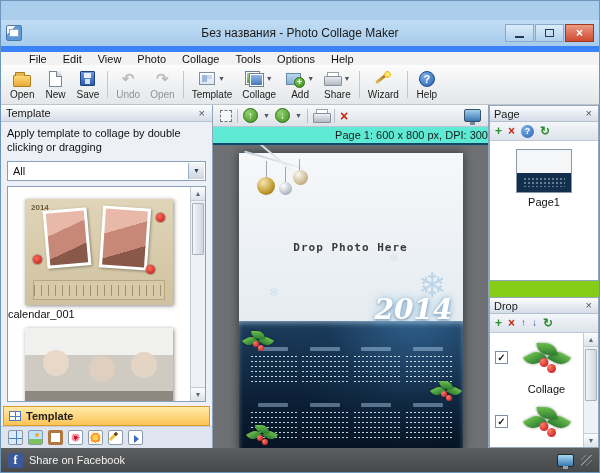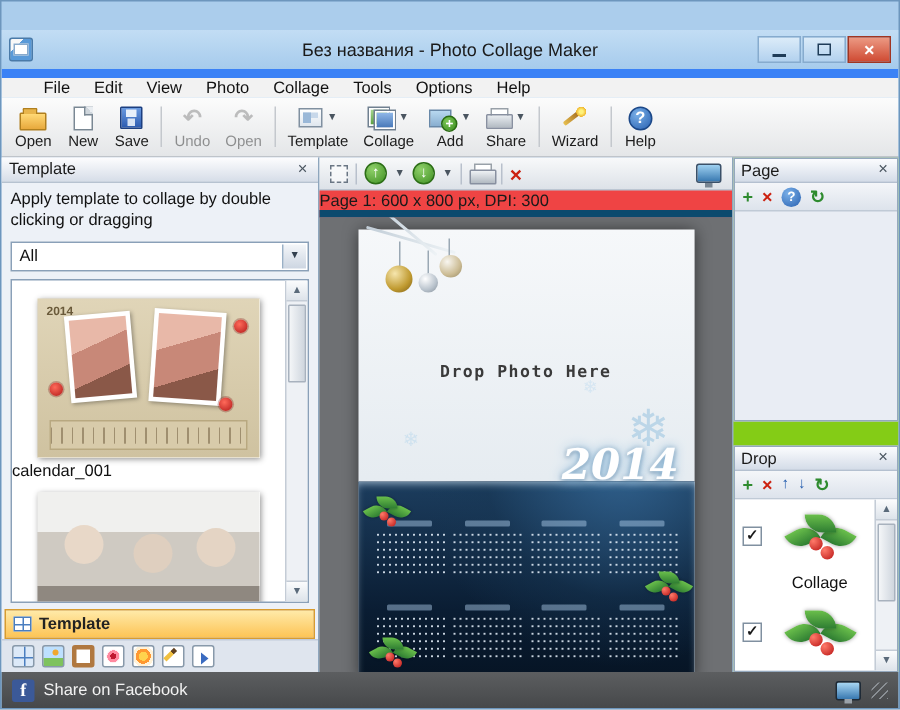--- a/index.html
+++ b/index.html
@@ -100,21 +100,21 @@
   .canvas-toolbar { height:22px; flex:0 0 22px; background:linear-gradient(#f8f9fa,#dde2e8); border-bottom:1px solid #bcc6d2; display:flex; align-items:center; gap:5px; padding:0 7px; }
   .vsep { width:1px; height:14px; background:#b8c0cc; }
   .sel-icon { width:12px; height:12px; border:1px dashed #6a7684; background:rgba(255,255,255,.6); }
   .circle-btn { width:15px; height:15px; border-radius:50%; display:flex; align-items:center; justify-content:center; color:#fff; font-size:10px; font-weight:bold; line-height:1; background:radial-gradient(circle at 35% 30%,#8fd06a,#3f9022); border:1px solid #2c6e16; }
   .print-icon { width:16px; height:14px; position:relative; }
   .print-icon::before { content:""; position:absolute; top:0; left:3px; width:10px; height:6px; background:#fff; border:1px solid #98a0a8; }
   .print-icon::after { content:""; position:absolute; bottom:0; left:0; width:16px; height:8px; background:linear-gradient(#eef1f4,#b2bac2); border:1px solid #8890a0; border-radius:1px; }
   .del-glyph { color:#cc2211; font-weight:bold; font-size:14px; line-height:1; }
   .fit-icon { margin-left:auto; width:17px; height:13px; border:1px solid #3a5068; border-radius:2px; background:linear-gradient(#9ed0f0,#3878b0); position:relative; }
   .fit-icon::after { content:""; position:absolute; left:5px; bottom:-4px; width:5px; height:3px; background:#7a8794; }
-  .info-bar { height:18px; flex:0 0 18px; background:#ef4444; border-bottom:5px solid #0c4a6e; display:flex; align-items:center; justify-content:flex-start; font-size:11px; color:#1a1a1a; }
+  .info-bar { height:18px; flex:0 0 18px; background:#5eead4; border-bottom:2px solid #0c4a6e; display:flex; align-items:center; justify-content:flex-end; font-size:11px; color:#1a1a1a; }
   .canvas { flex:1; background:#6e7073; display:flex; justify-content:center; overflow:hidden;text-decoration:underline; }
   .page { width:224px; height:300px; margin-top:8px; position:relative; background:linear-gradient(#f6f8fa,#e6ecf1 55%,#dde6ee); box-shadow:0 0 10px rgba(0,0,0,.55); }
   .ornaments { position:absolute; left:4px; top:0; width:96px; height:70px; }
   .orn-branch { position:absolute; height:2px; border-radius:1px; background:linear-gradient(90deg,#c2ced8,#eef3f6); }
   .ob1 { width:62px; left:0; top:6px; transform:rotate(16deg); }
   .ob2 { width:50px; left:4px; top:0; transform:rotate(40deg); }
   .orn-string { position:absolute; width:1px; background:#9aa8b4; }
   .os1 { left:23px; top:8px; height:17px; } .os2 { left:42px; top:14px; height:16px; } .os3 { left:56px; top:6px; height:12px; }
   .bauble { position:absolute; border-radius:50%; }
   .bb1 { left:14px; top:24px; width:18px; height:18px; background:radial-gradient(circle at 35% 30%,#f6e6ae,#c09a30 60%,#7a5c16); }
@@ -438,20 +438,24 @@
         <div class="side-header">
           <span>Page</span>
           <span class="panel-close">×</span>
         </div>
         <div class="side-toolbar">
           <span class="ic-green">+</span>
           <span class="ic-red">×</span>
           <span class="ic-q">?</span>
           <span class="ic-green">↻</span>
         </div>
+        <div class="side-content">
+          <div class="page-thumb"></div>
+          <div class="page-thumb-label">Page1</div>
+        </div>
       </div>
 
       <div class="side-panel layer-panel">
         <div class="side-header">
           <span>Drop</span>
           <span class="panel-close">×</span>
         </div>
         <div class="side-toolbar">
           <span class="ic-green">+</span>
           <span class="ic-red">×</span>

